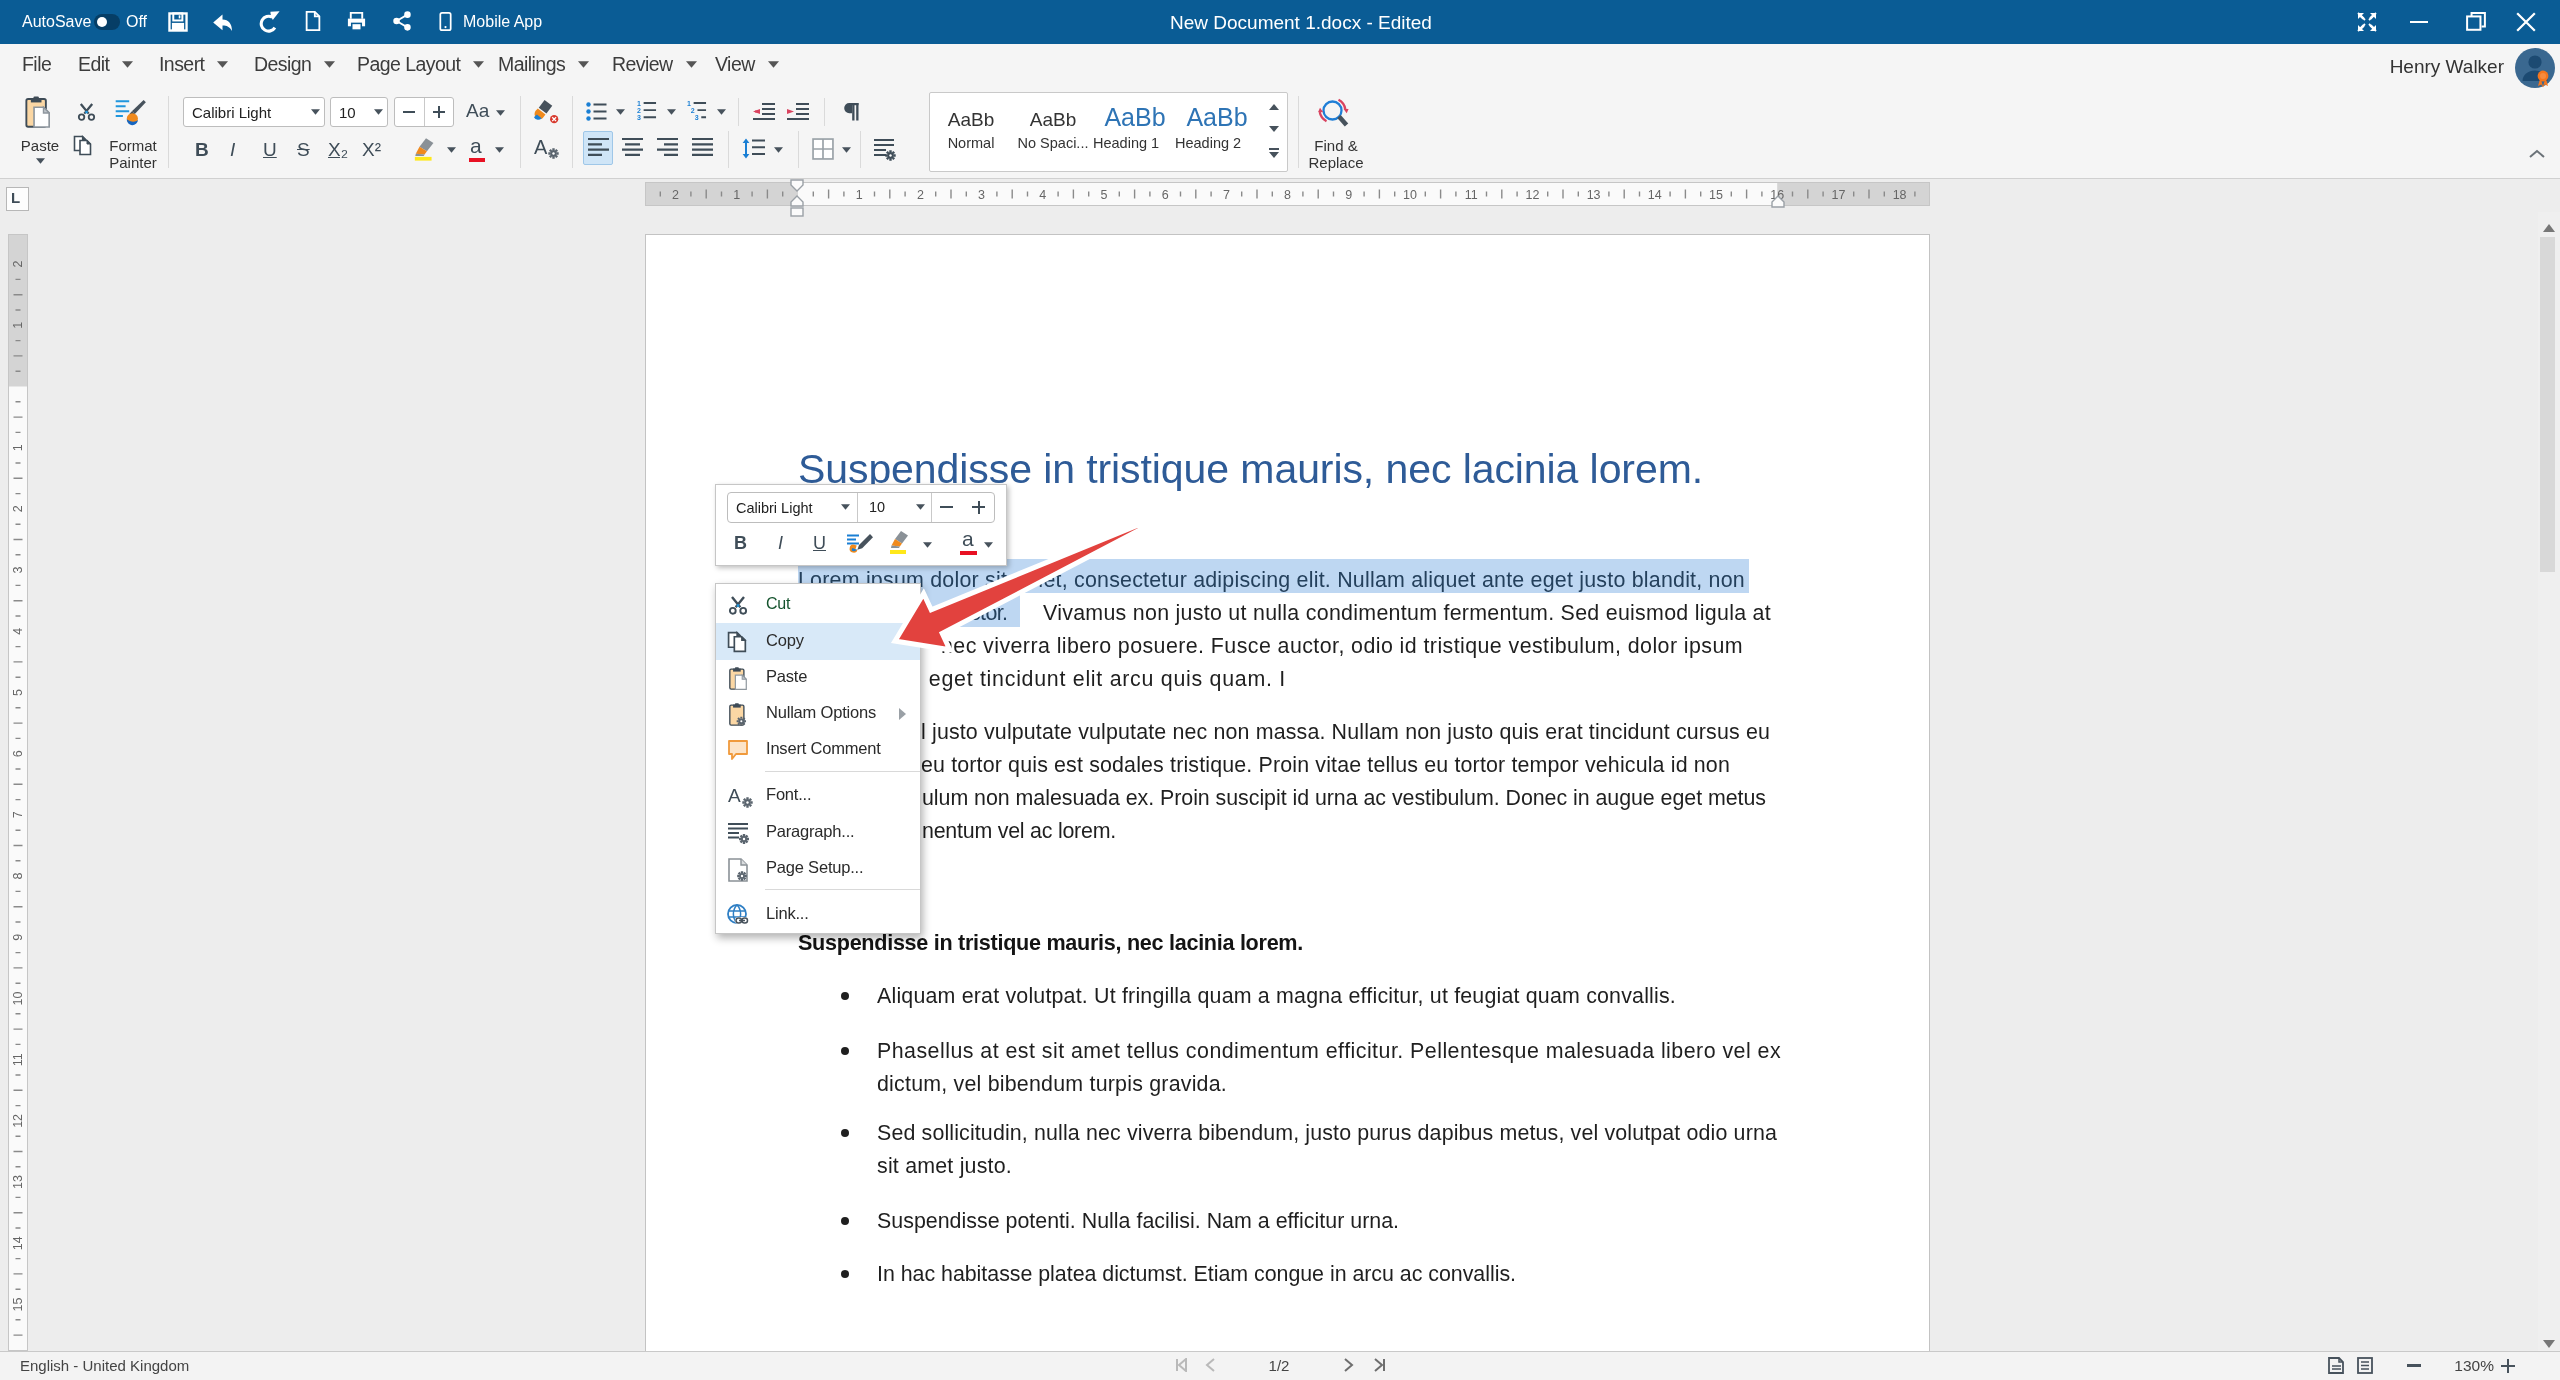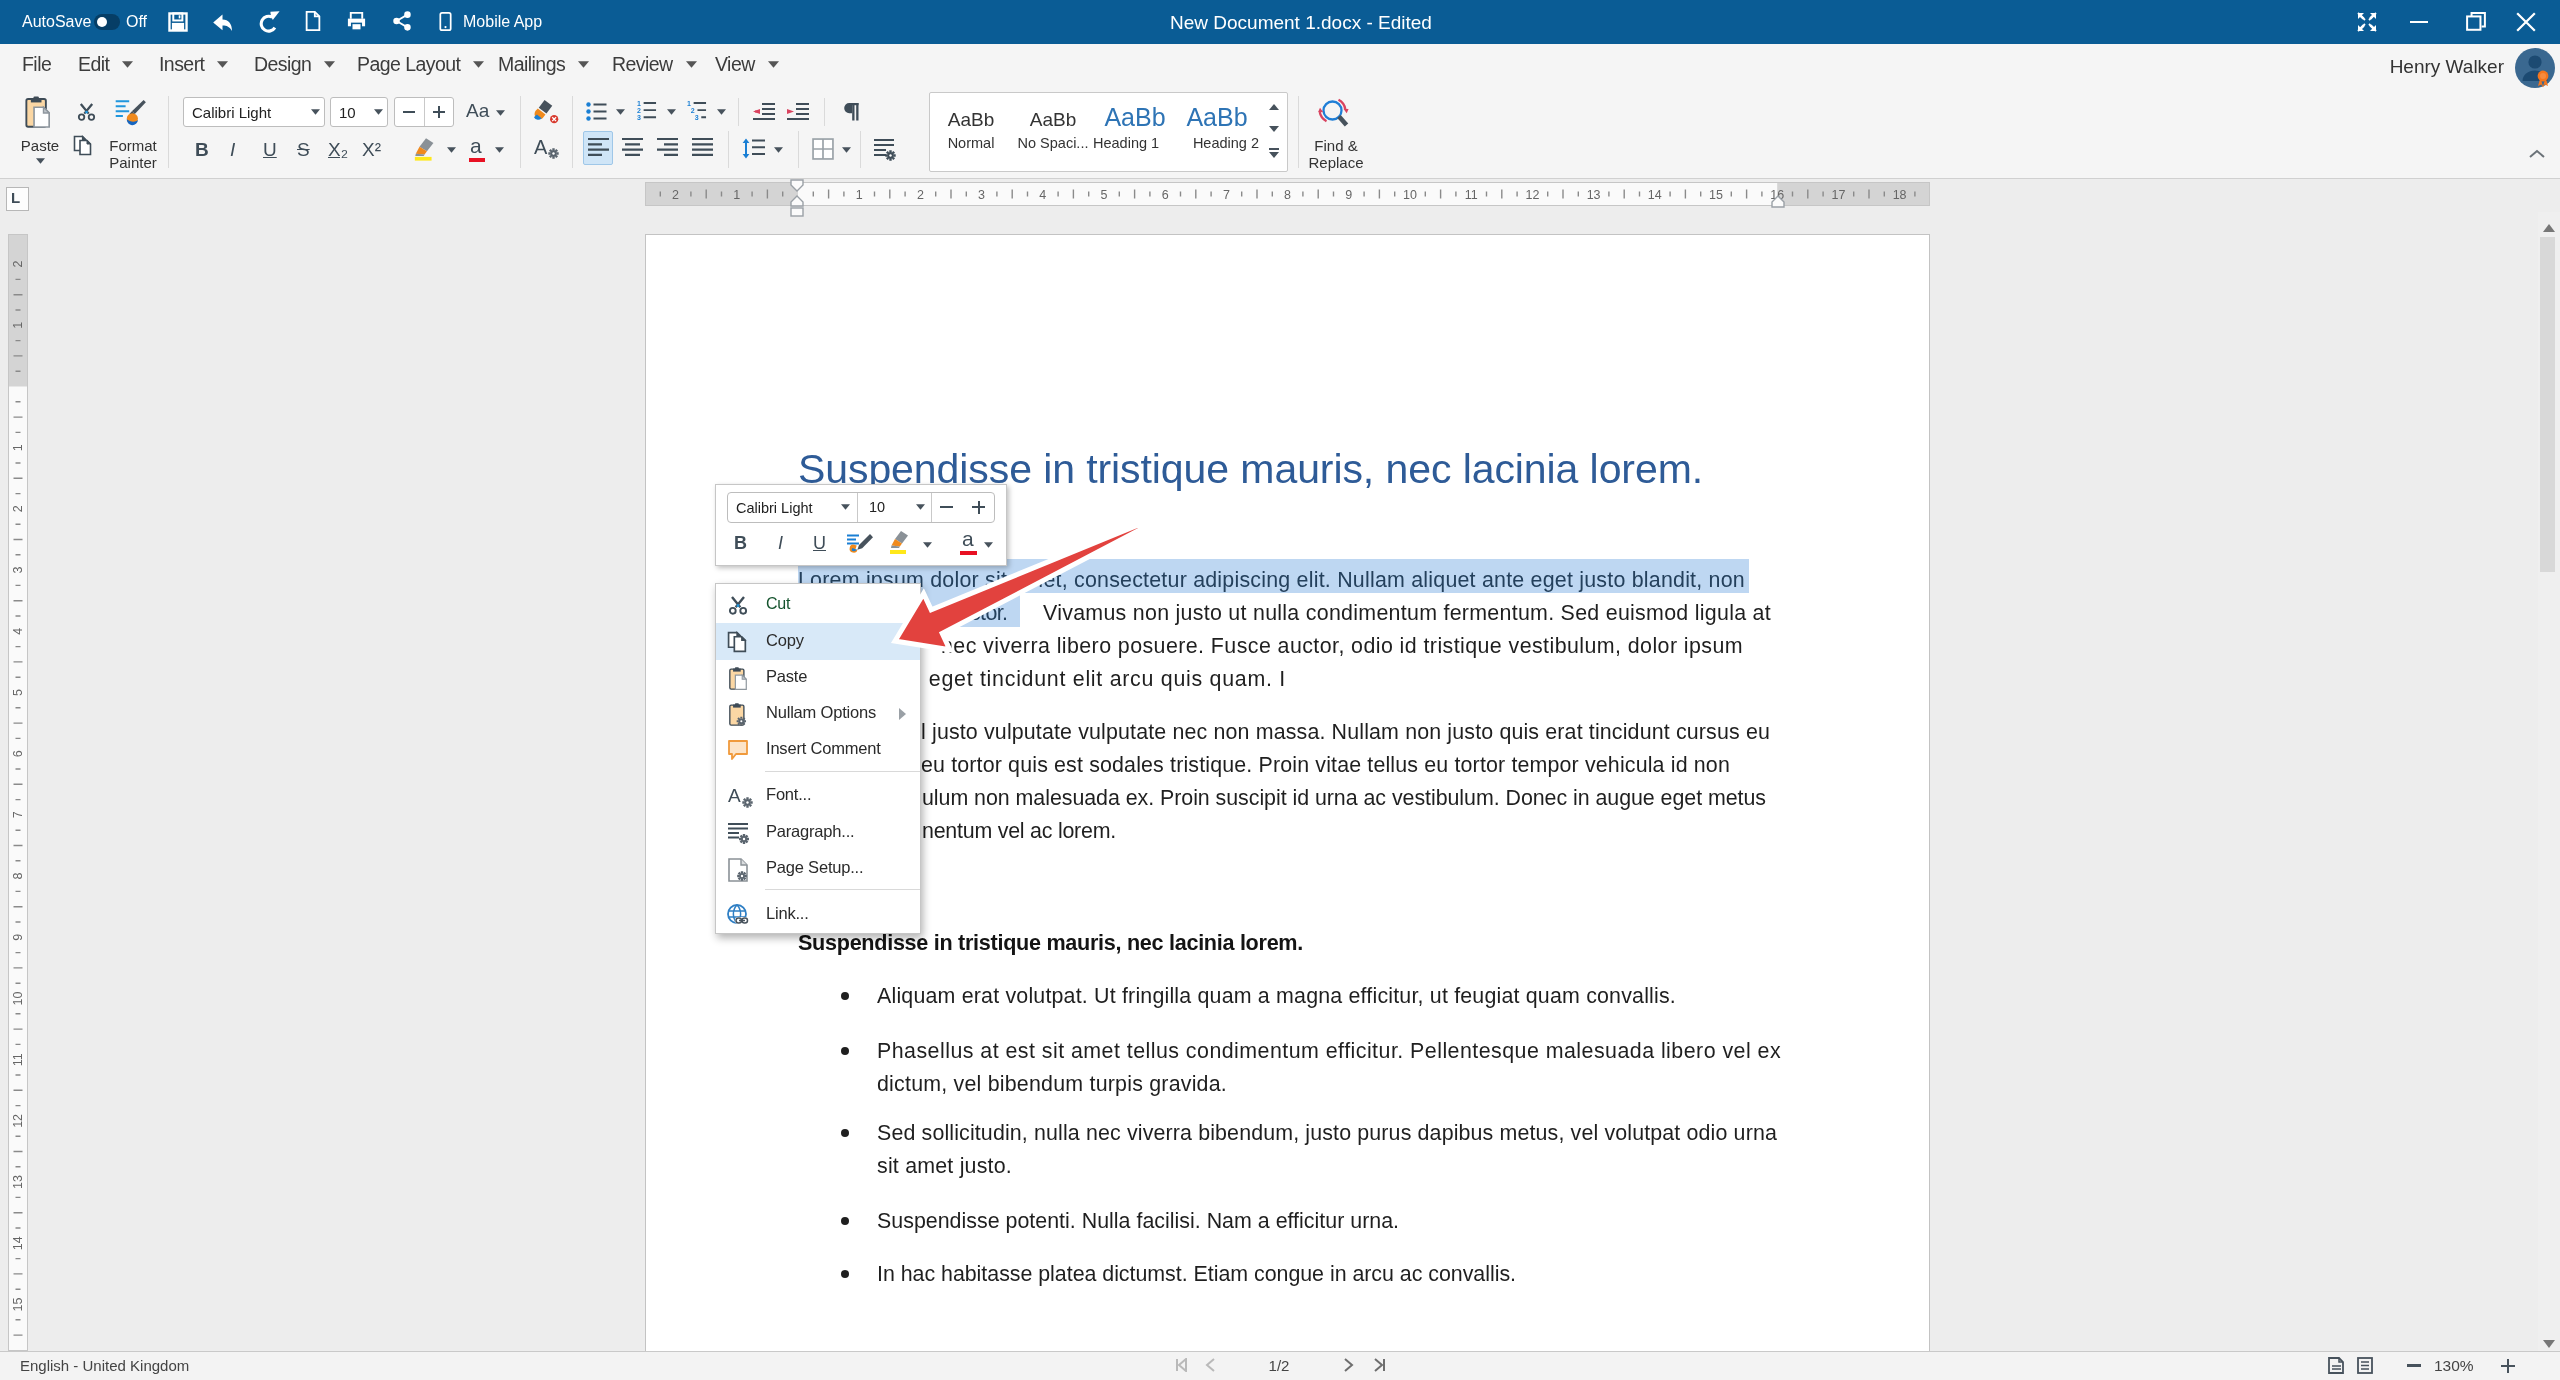--- a/index.html
+++ b/index.html
@@ -396,21 +396,21 @@
     <circle cx="17.5" cy="17.5" r="1.2" fill="#fff"></circle>
   </svg>
 <div style="position:absolute;left:929px;top:92px;width:359px;height:80px;background:#fff;border:1px solid #c9c9c9;border-radius:2px"></div>
 <div style="position:absolute;left:931px;top:109px;width:80px;text-align:center;font-size:19px;color:#333">AaBb</div>
 <div style="position:absolute;left:929px;top:135px;width:84px;text-align:center;font-size:14.5px;color:#333;white-space:nowrap">Normal</div>
 <div style="position:absolute;left:1013px;top:109px;width:80px;text-align:center;font-size:19px;color:#333">AaBb</div>
 <div style="position:absolute;left:1011px;top:135px;width:84px;text-align:center;font-size:14.5px;color:#333;white-space:nowrap">No Spaci...</div>
 <div style="position:absolute;left:1095px;top:103px;width:80px;text-align:center;font-size:25px;color:#2e74b5">AaBb</div>
 <div style="position:absolute;left:1093px;top:135px;width:84px;font-size:14.5px;color:#333;white-space:nowrap">Heading 1</div>
 <div style="position:absolute;left:1177px;top:103px;width:80px;text-align:center;font-size:25px;color:#2e74b5">AaBb</div>
-<div style="position:absolute;left:1175px;top:135px;width:84px;text-align:right;font-size:14.5px;color:#333;white-space:nowrap">Heading 2</div>
+<div style="position:absolute;left:1175px;top:135px;width:84px;text-align:left;font-size:14.5px;color:#333;white-space:nowrap">Heading 2</div>
 <svg style="position:absolute;left:1266px;top:104px" width="16" height="56" viewBox="0 0 16 56">
     <path d="M8 0 l5 6 h-10z" fill="#47525c"></path>
     <path d="M8 28 l5 -6 h-10z" fill="#47525c"></path>
     <path d="M3 44 h10 v2 h-10z M8 54 l5-6 h-10z" fill="#47525c"></path>
   </svg>
 <div style="position:absolute;left:1298px;top:96px;width:1px;height:72px;background:#dadada"></div>
 <svg style="position:absolute;left:1318px;top:96px" width="36" height="36" viewBox="0 0 36 30">
     <circle cx="14.5" cy="11.5" r="9" fill="none" stroke="#1f7ed6" stroke-width="2.3"></circle>
 <path d="M21 17.5 l7.5 8.5" stroke="#47525c" stroke-width="4.6"></path>
 <path d="M20.5 0.8 a13 13 0 0 1 6.8 9.2" fill="none" stroke="#d9435f" stroke-width="2.3"></path>
@@ -448,21 +448,21 @@
 <svg style="position:absolute;left:2328px;top:1357px" width="17" height="17" viewBox="0 0 17 17">
     <path d="M1 1 h10 l4 4 v11 h-14z" fill="none" stroke="#47525c" stroke-width="1.8"></path>
     <path d="M11 1 v4 h4" fill="none" stroke="#47525c" stroke-width="1.5"></path>
     <path d="M4 9 h9 M4 12 h9" stroke="#47525c" stroke-width="1.5"></path>
   </svg>
 <svg style="position:absolute;left:2357px;top:1357px" width="17" height="17" viewBox="0 0 17 17">
     <rect x="1" y="1" width="14" height="15" fill="none" stroke="#47525c" stroke-width="1.8"></rect>
     <path d="M4 5 h8 M4 8.5 h8 M4 12 h8" stroke="#47525c" stroke-width="1.5"></path>
   </svg>
 <div style="position:absolute;left:2407px;top:1364px;width:14px;height:2.5px;background:#47525c"></div>
-<div style="position:absolute;left:2434px;top:1357px;width:60px;text-align:left;font-size:15.5px;color:#444">130%</div>
+<div style="position:absolute;left:2434px;top:1357px;width:60px;text-align:right;font-size:15.5px;color:#444">130%</div>
 <div style="position:absolute;left:2501px;top:1364.5px;width:14px;height:2.5px;background:#47525c"></div>
 <div style="position:absolute;left:2506.7px;top:1358.7px;width:2.5px;height:14px;background:#47525c"></div>
 <div style="position:absolute;left:715px;top:484px;width:292px;height:82px;background:#fff;border:1px solid #c6c6c6;box-shadow:2px 2px 5px rgba(0,0,0,0.25)"></div>
 <div class="combo" style="left:727px;top:492px;width:268px;height:31px;border-radius:4px">
     <span style="margin-left:8px;font-size:14.5px">Calibri Light</span>
   </div>
 <svg style="position:absolute;left:840.5px;top:504.2px" width="9" height="6" viewBox="0 0 10 6">
     <path d="M0 0 h10 l-5 6z" fill="#47525c"></path>
   </svg>
 <div style="position:absolute;left:857px;top:493px;width:1px;height:29px;background:#c9c9c9"></div>

